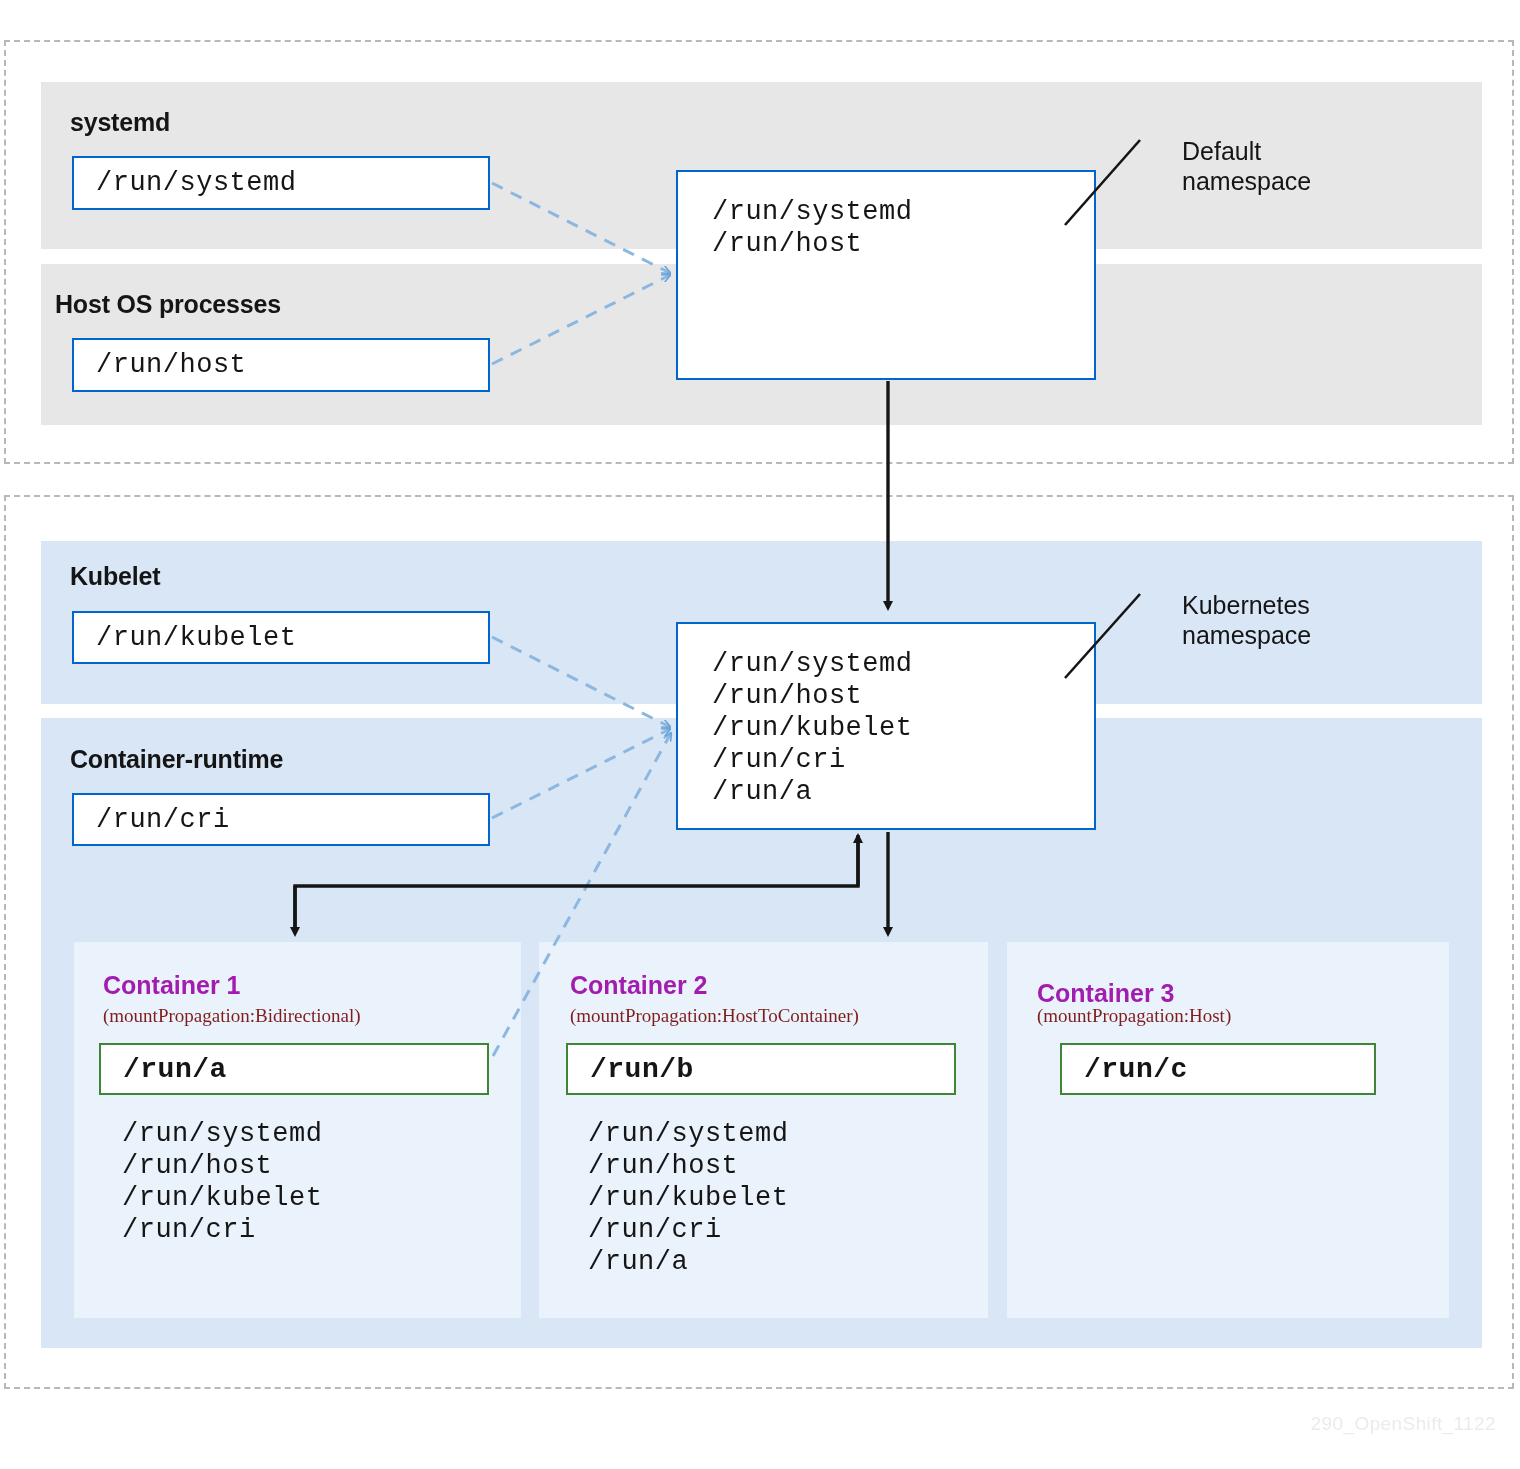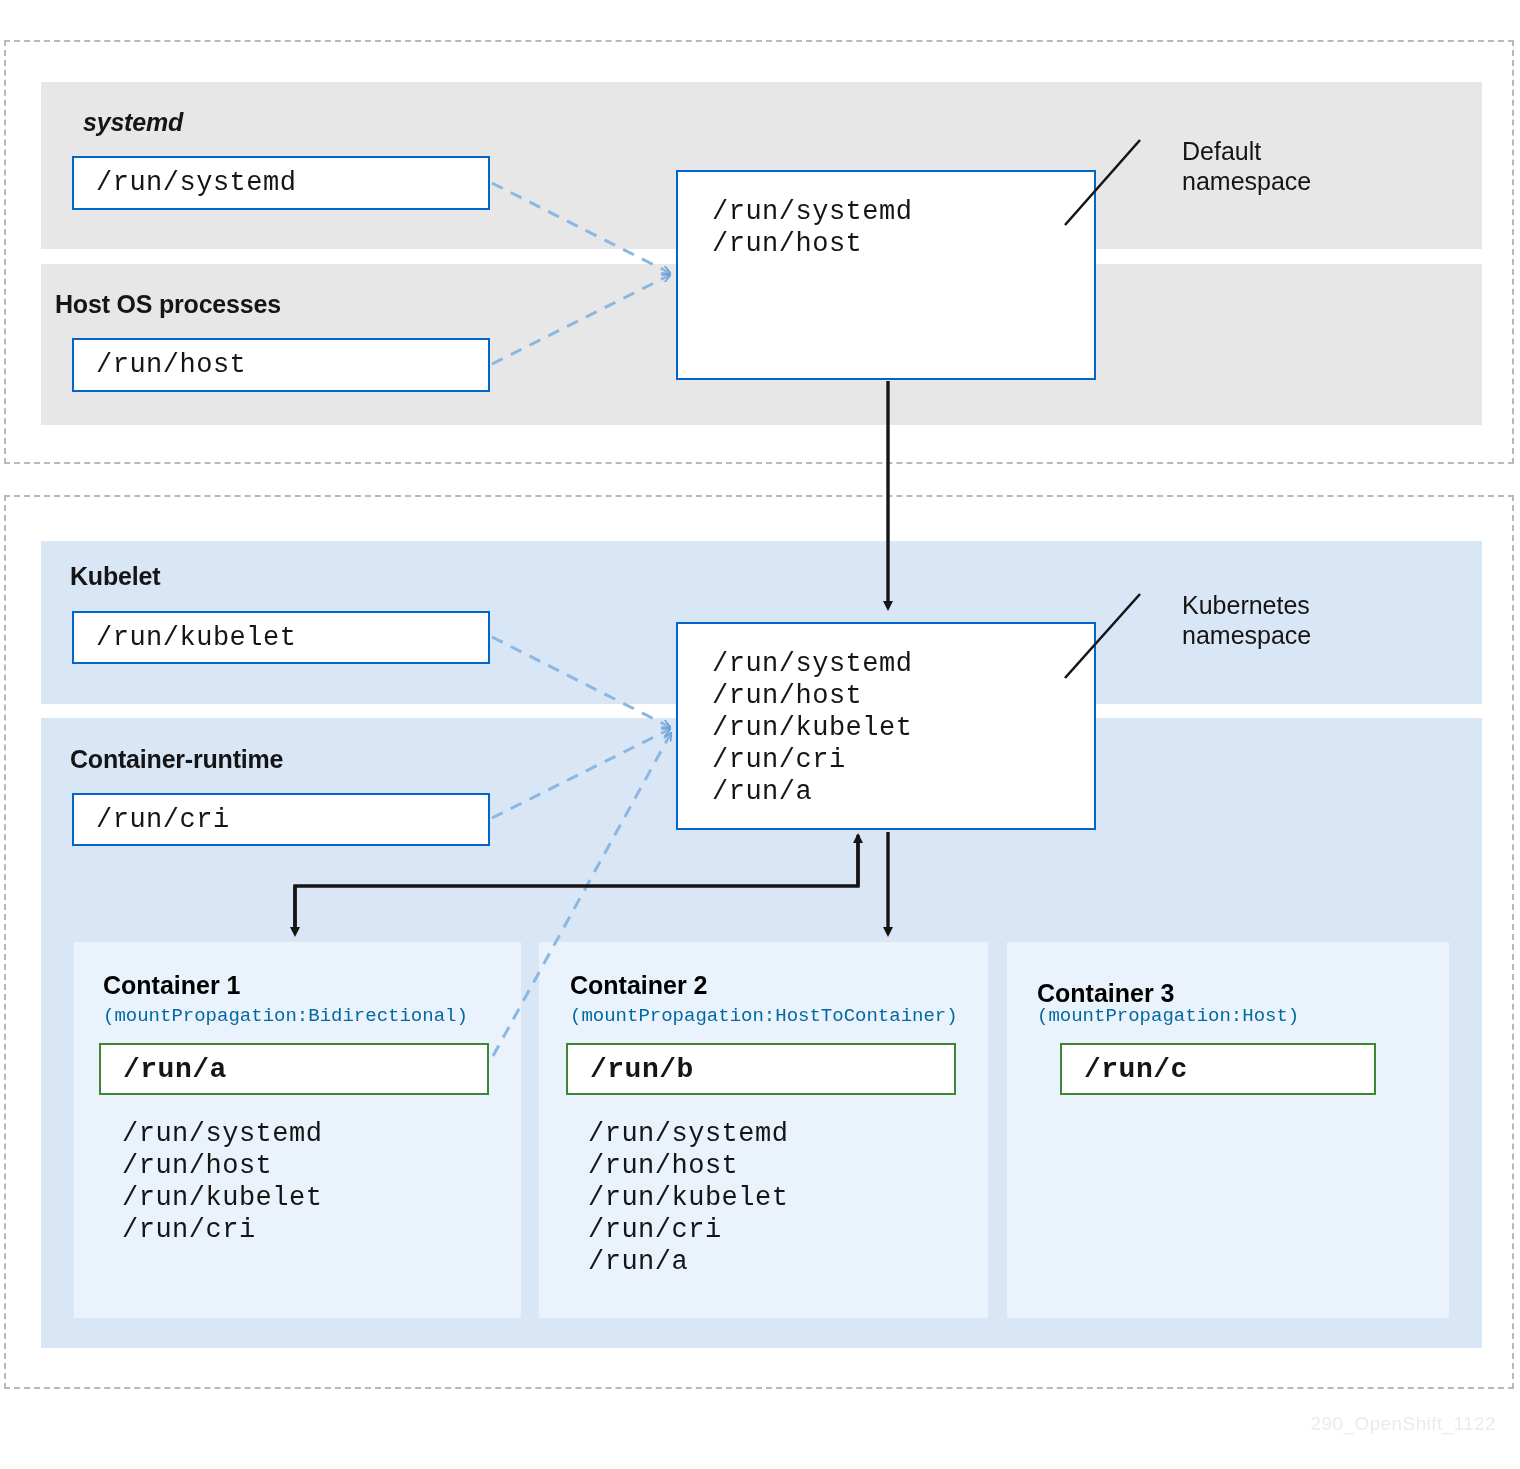--- a/index.html
+++ b/index.html
@@ -34,21 +34,21 @@
 
   
   .group-title {
     position: absolute;
     font-size: 25px;
     font-weight: bold;
     color: #151515;
     letter-spacing: -0.2px;
     white-space: nowrap;
   }
-  #title-systemd { left: 83px; top: 108px; font-style: italic; }
+  #title-systemd { left: 70px; top: 108px; }
   #title-hostos  { left: 55px; top: 290px; }
   #title-kubelet { left: 70px; top: 562px; }
   #title-runtime { left: 70px; top: 745px; }
 
   
   .path-box {
     position: absolute;
     background: #ffffff;
     border: 2px solid #0066cc;
     display: flex;
@@ -98,28 +98,28 @@
     background: #eaf2fb;
   }
   #panel-c1 { left: 74px;   top: 942px; width: 447px; height: 376px; }
   #panel-c2 { left: 539px;  top: 942px; width: 449px; height: 376px; }
   #panel-c3 { left: 1007px; top: 942px; width: 442px; height: 376px; }
 
   .container-title {
     position: absolute;
     font-size: 25px;
     font-weight: bold;
-    color: #000000;
+    color: #a21caf;
     white-space: nowrap;
   }
   .container-sub {
     position: absolute;
-    font-family: Liberation Mono, monospace;
+    font-family: Liberation Serif, serif;
     font-size: 19px;
-    color: #0369a1;
+    color: #7f1d1d;
     white-space: nowrap;
   }
   .mount-box {
     position: absolute;
     background: #ffffff;
     border: 2px solid #3e8635;
     display: flex;
     align-items: center;
     padding-left: 22px;
     font-family: "Liberation Mono", monospace;

